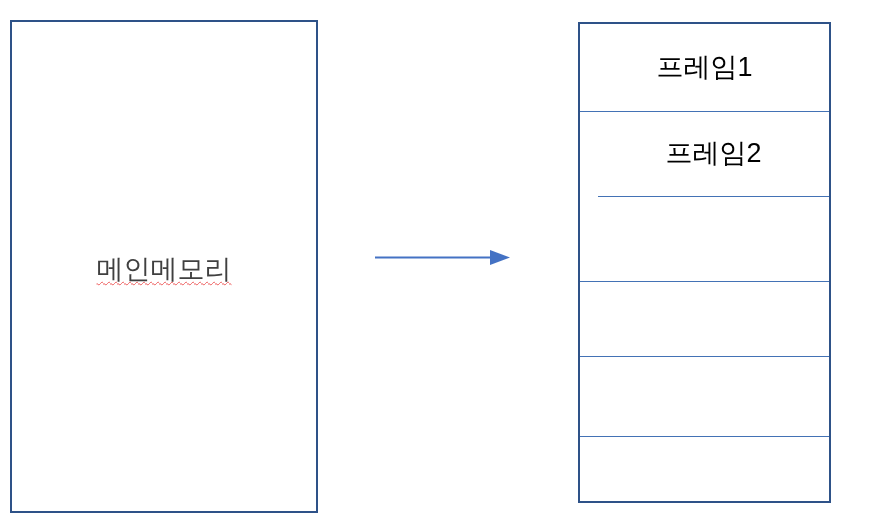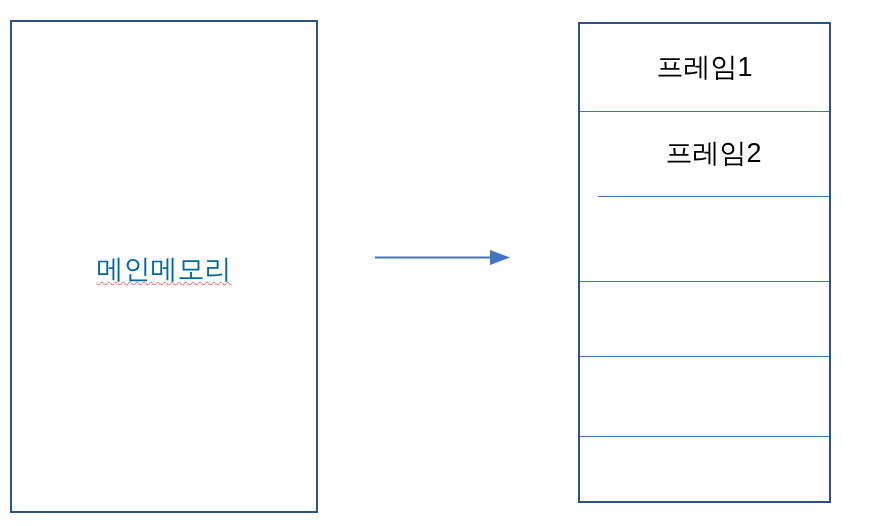--- a/index.html
+++ b/index.html
@@ -30,21 +30,21 @@
     background: #ffffff;
   }
   .memory-label {
     position: absolute;
     left: 0;
     top: 232px;
     width: 100%;
     text-align: center;
     font-size: 27px;
     line-height: 1.15;
-    color: #0369a1;
+    color: #404040;
     letter-spacing: 0px;
     white-space: nowrap;
   }
   .memory-label .spell {
     
     text-decoration: underline;
     text-decoration-style: wavy;
     text-decoration-color: #ED5B5B;
     text-decoration-thickness: 1px;
     text-underline-offset: 3px;

